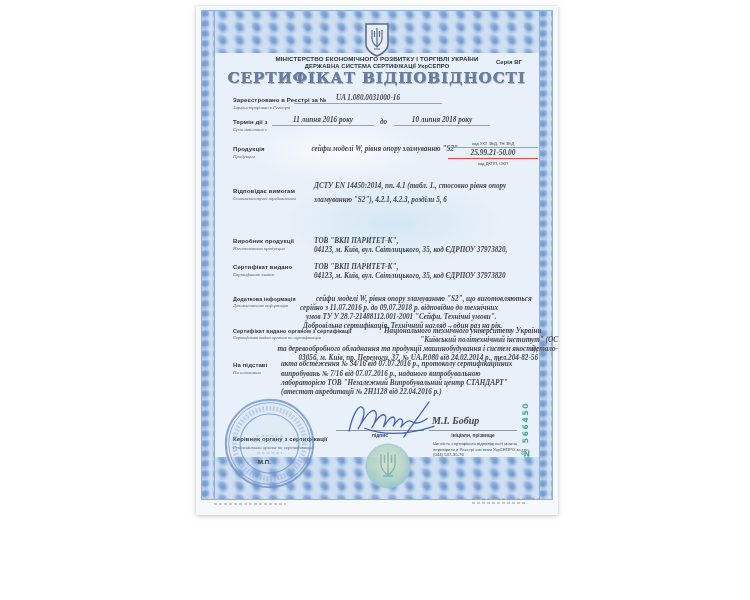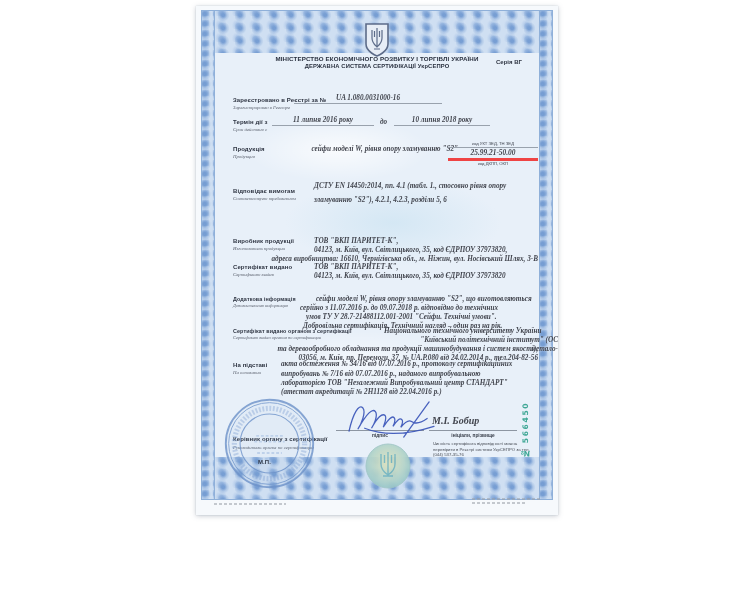--- a/index.html
+++ b/index.html
@@ -42,21 +42,21 @@
   .tiny{position:absolute;font:4.2px/5px "Liberation Sans",sans-serif;color:#3e434e;z-index:5;text-align:center;}
   .ministry{position:absolute;left:12px;right:12px;text-align:center;
     font:bold 6.2px/7.4px "Liberation Sans",sans-serif;color:#29303f;letter-spacing:.15px;z-index:5;}
   .title{
     position:absolute;left:0;right:0;top:64px;text-align:center;z-index:5;
     font:bold 15px/17px "DejaVu Serif",serif;letter-spacing:1px;
     color:#6d7c9d;text-shadow:.5px .5px 0 #a9b7d0, -.3px -.3px 0 #4d5d80;
   }
   .series{position:absolute;left:300px;top:53px;width:52px;font:bold 6px/7px "Liberation Sans",sans-serif;color:#2e3442;z-index:5;}
   .code-box{position:absolute;left:252px;top:141px;width:90px;text-align:center;
-    border-top:1px solid #99a2ad;border-bottom:3px solid #ef4444;
+    border-top:1px solid #99a2ad;border-bottom:1px solid #ef4444;
     font:italic bold 7.4px/10px "Liberation Serif",serif;color:#42454e;z-index:5;}
   .note{position:absolute;left:237px;top:435px;width:104px;
     font:4.3px/5.5px "Liberation Sans",sans-serif;color:#4a4f58;z-index:6;}
   .serial{
     position:absolute;left:325px;top:366px;height:86px;width:11px;z-index:6;
     writing-mode:vertical-rl;transform:rotate(180deg);
     font:bold 7.6px "DejaVu Sans",sans-serif;color:#2fa08c;letter-spacing:1.6px;opacity:.9;
   }
   .caption-line{position:absolute;border-bottom:1px solid #8d96a2;z-index:5;}
   .caption{position:absolute;font:bold 4.8px/6px "Liberation Sans",sans-serif;color:#3a404c;text-align:center;z-index:5;}
@@ -78,20 +78,21 @@
   <div class="content-bg"></div>
 
   <svg class="decor" viewBox="0 0 26 36" style="left:168px;top:15px;width:26px;height:38px;">
     <path d="M2 2 h22 v20 c0 8 -11 12 -11 12 S2 30 2 22 Z" fill="#e7edf6" stroke="#5c6b89" stroke-width="1.6"></path>
     <path d="M8 8 v8 c0 5 3 7 5 9 c2 -2 5 -4 5 -9 V8 M13 6 v19 M10.5 9 v6 M15.5 9 v6 M10 27 h6" fill="none" stroke="#5c6b89" stroke-width="1.2"></path>
   </svg>
 
   <div class="ministry" style="top:49px;">МІНІСТЕРСТВО ЕКОНОМІЧНОГО РОЗВИТКУ І ТОРГІВЛІ УКРАЇНИ</div>
   <div class="ministry" style="top:57px;font-size:5.8px;">ДЕРЖАВНА СИСТЕМА СЕРТИФІКАЦІЇ УкрСЕПРО</div>
   <div class="series">Серія ВГ</div>
+  <div class="title">СЕРТИФІКАТ ВІДПОВІДНОСТІ</div>
 
   <div class="lbl" style="left:37px;top:91px;">Зареєстровано в Реєстрі за №</div>
   <div class="sub" style="left:37px;top:99px;">Зарегистрирован в Реестре</div>
   <div class="val fill" style="left:98px;top:88px;width:148px;">UA 1.080.0031000-16</div>
 
   <div class="lbl" style="left:37px;top:113px;">Термін дії з</div>
   <div class="sub" style="left:37px;top:121px;">Срок действия с</div>
   <div class="val fill" style="left:76px;top:110px;width:102px;">11 липня 2016 року</div>
   <div class="val" style="left:184px;top:112px;">до</div>
   <div class="val fill" style="left:198px;top:110px;width:96px;">10 липня 2018 року</div>
@@ -105,21 +106,20 @@
 
   <div class="lbl" style="left:37px;top:182px;">Відповідає вимогам</div>
   <div class="sub" style="left:37px;top:190px;">Соответствует требованиям</div>
   <div class="val" style="left:118px;top:176px;">ДСТУ EN 14450:2014, пп. 4.1 (табл. 1., стосовно рівня опору</div>
   <div class="val" style="left:118px;top:190px;">зламуванню "S2"), 4.2.1, 4.2.3, розділи 5, 6</div>
 
   <div class="lbl" style="left:37px;top:232px;">Виробник продукції</div>
   <div class="sub" style="left:37px;top:240px;">Изготовитель продукции</div>
   <div class="val" style="left:118px;top:231px;">ТОВ "ВКП ПАРИТЕТ-К",</div>
   <div class="val" style="left:118px;top:240px;">04123, м. Київ, вул. Світлицького, 35, код ЄДРПОУ 37973820,</div>
-  <div class="val" style="left:40px;top:249px;width:302px;">адреса виробництва: 16610, Чернігівська обл., м. Ніжин, вул. Носівський Шлях, 3-В</div>
 
   <div class="lbl" style="left:37px;top:258px;">Сертифікат видано</div>
   <div class="sub" style="left:37px;top:266px;">Сертификат выдан</div>
   <div class="val" style="left:118px;top:257px;">ТОВ "ВКП ПАРИТЕТ-К",</div>
   <div class="val" style="left:118px;top:266px;">04123, м. Київ, вул. Світлицького, 35, код ЄДРПОУ 37973820</div>
 
   <div class="lbl lbl-sm" style="left:37px;top:290px;">Додаткова інформація</div>
   <div class="sub" style="left:37px;top:297px;font-size:4.4px;">Дополнительная информация</div>
   <div class="val" style="left:120px;top:289px;">сейфи моделі W, рівня опору зламуванню "S2", що виготовляються</div>
   <div class="val" style="left:104px;top:298px;">серійно з 11.07.2016 р. до 09.07.2018 р. відповідно до технічних</div>

